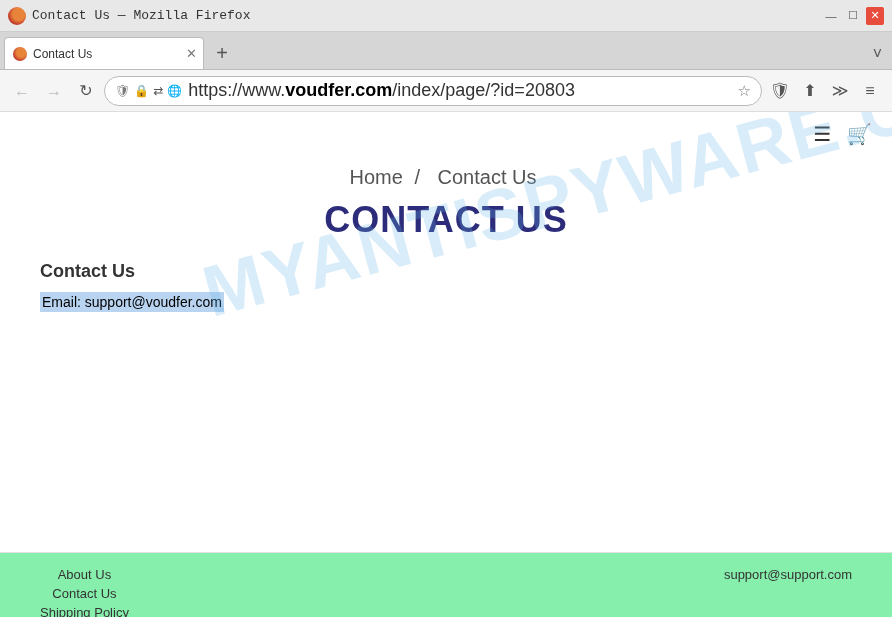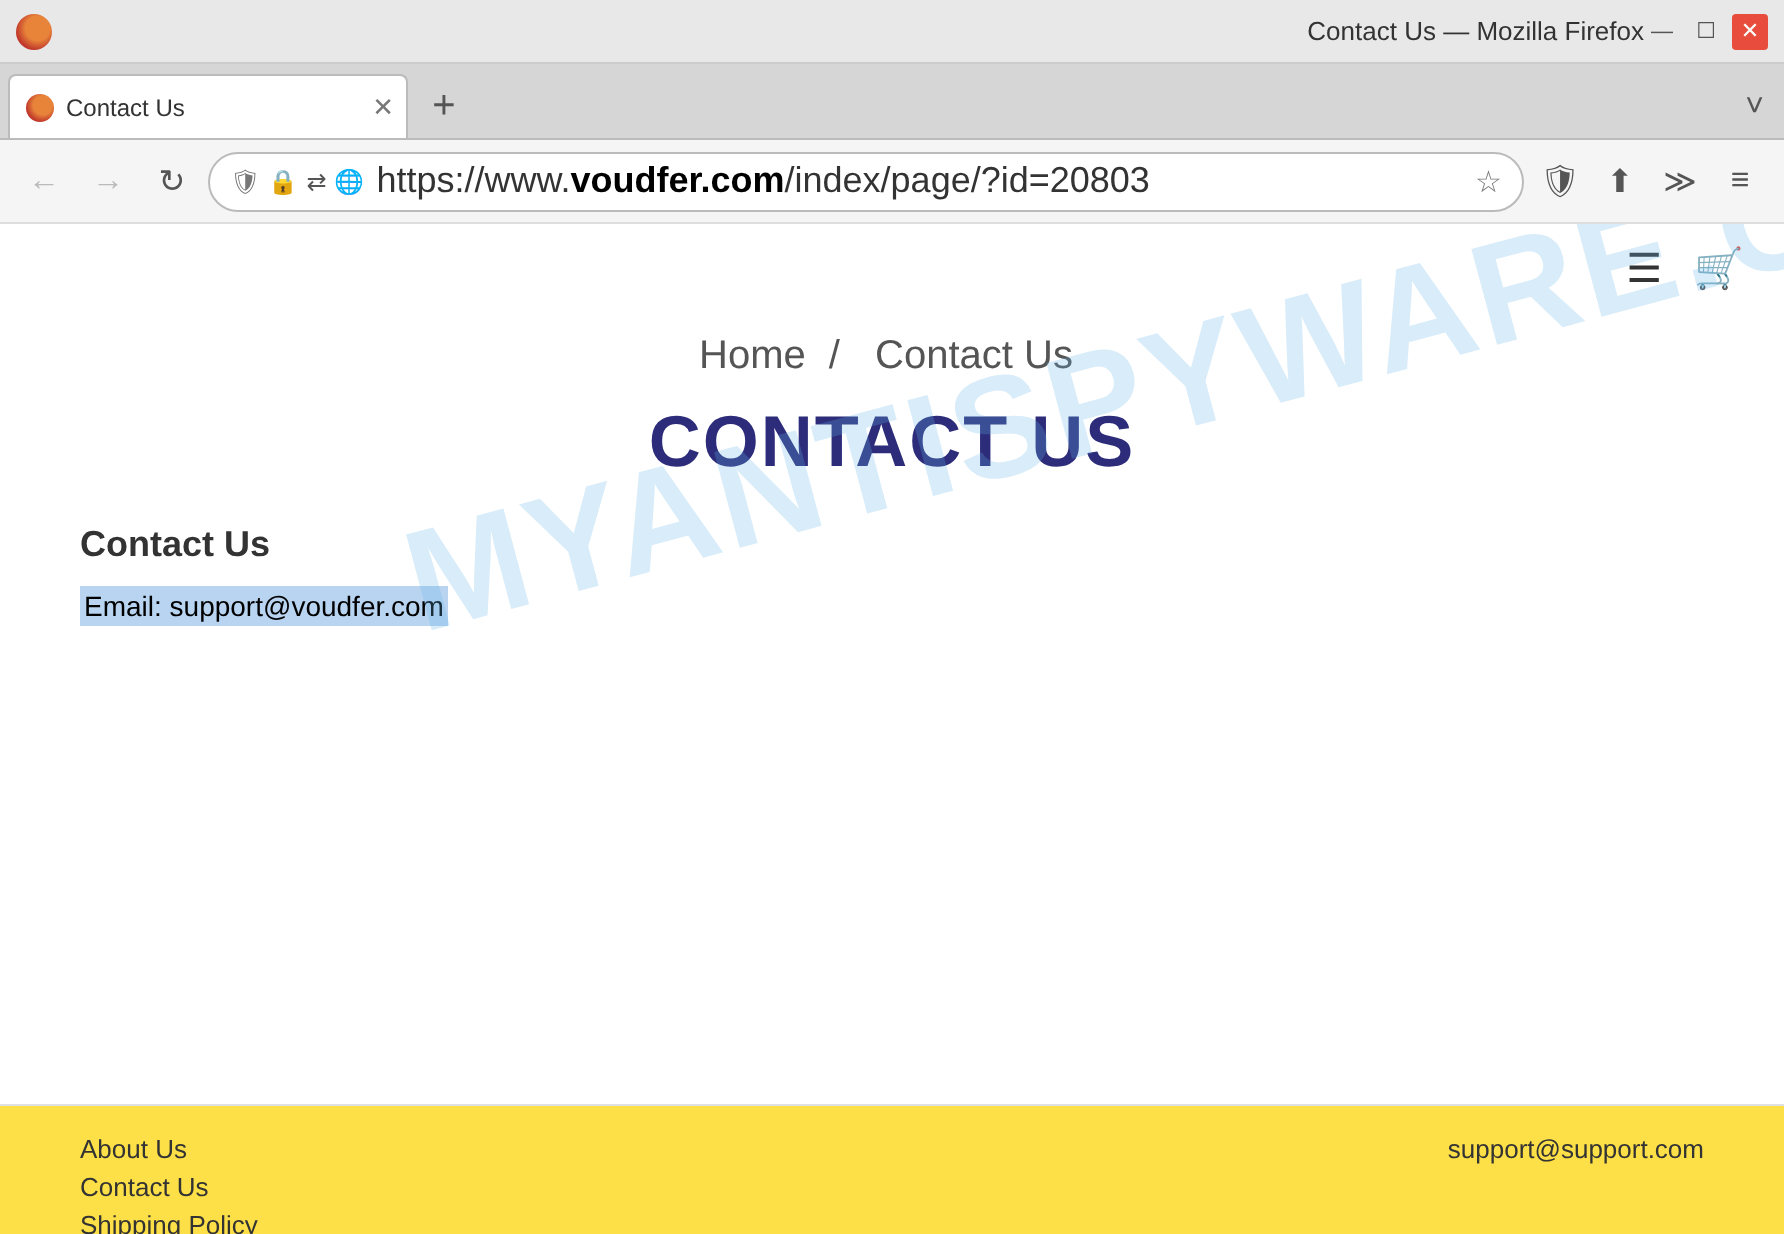--- a/index.html
+++ b/index.html
@@ -12,21 +12,22 @@
       display: flex;
       align-items: center;
       justify-content: space-between;
       padding: 0 8px;
       border-bottom: 1px solid #ccc;
     }
     .window-title {
       font-size: 13px;
       color: #333;
       flex: 1;
-      text-align: right;
+      text-align: left;
+      font-family: Liberation Mono, monospace;
     }
     .window-controls {
       display: flex;
       gap: 4px;
       align-items: center;
     }
     .win-btn {
       width: 18px; height: 18px;
       border: none;
       background: transparent;
@@ -242,27 +243,28 @@
     .email-link {
       display: inline-block;
       font-size: 14px;
       color: #000;
       background: #b8d4f0;
       padding: 2px 2px;
     }
 
     
     .site-footer {
-      background: #fde047;
+      background: #86efac;
       border-top: 1px solid #e0e0e0;
       height: 65px;
       padding: 14px 40px;
       display: flex;
       justify-content: space-between;
       align-items: flex-start;
+      text-align: center;
     }
     .footer-links {
       display: flex;
       flex-direction: column;
       gap: 4px;
     }
     .footer-link {
       font-size: 13px;
       color: #333;
       text-decoration: none;

